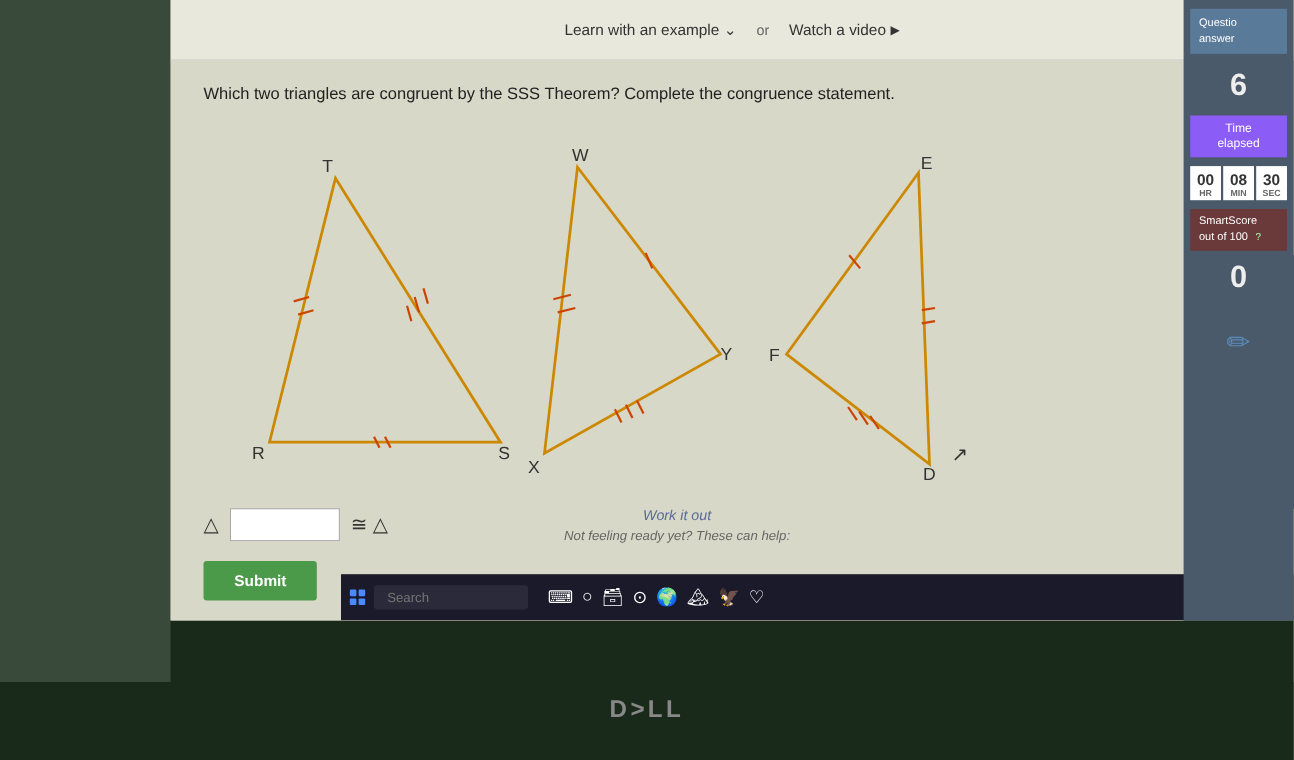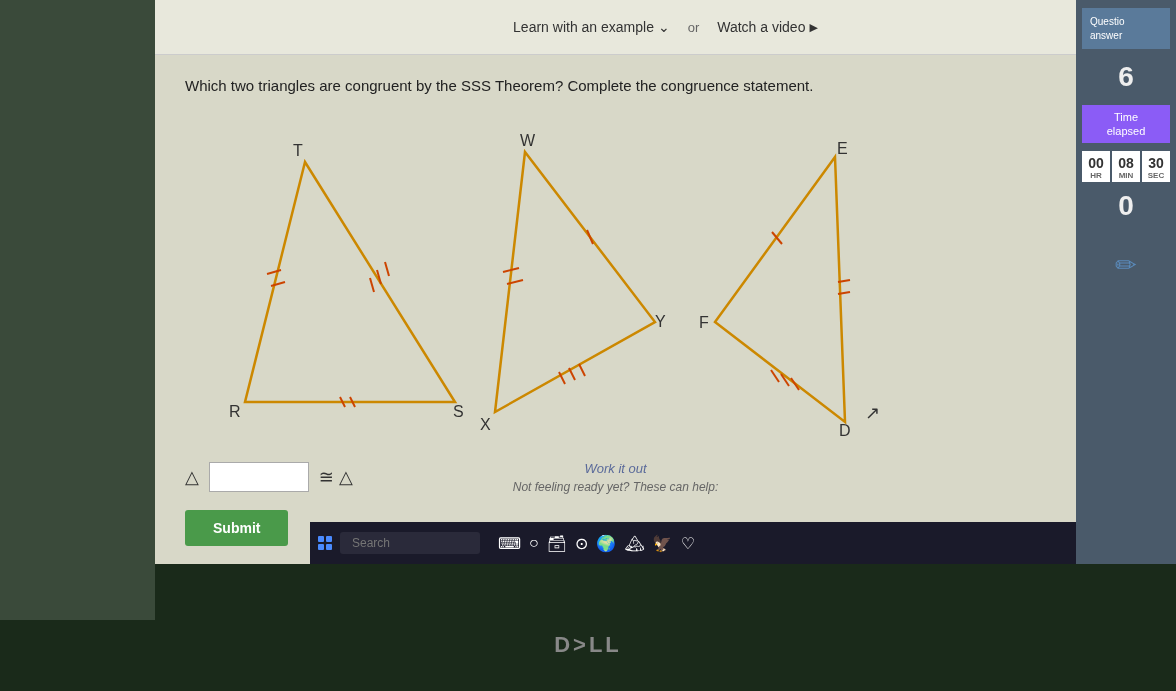--- a/index.html
+++ b/index.html
@@ -495,20 +495,25 @@
         <div class="timer-cell">
           <span>08</span>
           <span class="timer-cell-label">MIN</span>
         </div>
         <div class="timer-cell">
           <span>30</span>
           <span class="timer-cell-label">SEC</span>
         </div>
       </div>
 
+      <div class="smart-score-label">
+        <span style="white-space:pre-line;">SmartScore
+out of 100</span>
+        <span style="font-size:9px; color:#aaffaa; margin-left:4px;">?</span>
+      </div>
 
       <div class="smart-score-number">0</div>
 
       <div class="pencil-icon">✏</div>
     </div>
 
   </div>
 
   <div class="monitor-bottom">
     <div class="dell-logo">D&gt;LL</div>

